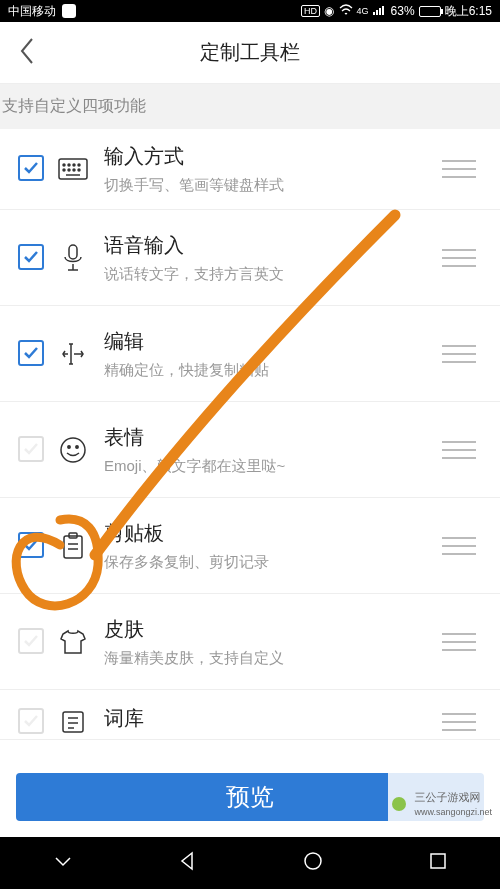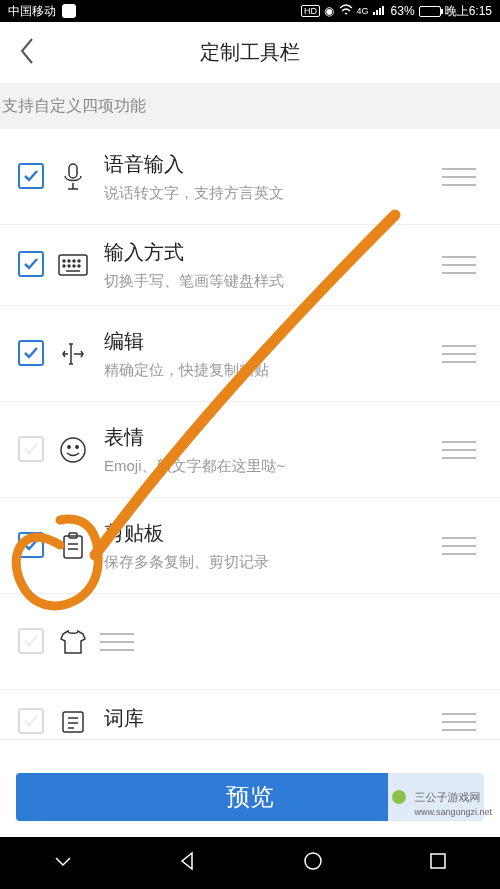--- a/index.html
+++ b/index.html
@@ -121,21 +121,21 @@
     height: 52px;
     background: #000;
     display: flex;
     align-items: center;
     justify-content: space-around;
   }
   .nav-bar svg { stroke: #fff; fill: none; }
   .watermark {
     position: absolute;
     right: 4px; bottom: 54px;
-    display: flex; gap: 8px;
+    display: flex; align-items: center; gap: 8px;
     font-size: 11px; color: #666;
     background: rgba(255,255,255,.85);
     padding: 18px 4px;
   }
   .wm-logo { width: 14px; height: 14px; background: #8bc34a; border-radius: 50%; }
   .anno {
     position: absolute;
     left: 0; top: 0; width: 500px; height: 889px;
     pointer-events: none;
   }
@@ -176,48 +176,20 @@
     <svg width="18" height="30" viewBox="0 0 18 30" fill="none" stroke-width="2">
         <path d="M14 3 L4 15 L14 27"></path>
       </svg>
   </div>
   <div class="header-title">定制工具栏</div>
 </div>
 
 <div class="subheader">支持自定义四项功能</div>
 
 <div class="list" id="list">
-    <div class="row">
-      <div class="chk">
-        <div class="chk-box chk-on">
-          <svg width="18" height="18" viewBox="0 0 18 18" fill="none" stroke-width="2.5">
-            <path d="M3 9 L7 13 L15 4"></path>
-          </svg>
-        </div>
-      </div>
-      <div class="icon-col">
-        <svg width="22" height="30" viewBox="0 0 22 30" fill="none" stroke="#333" stroke-width="1.5">
-          <rect x="7" y="2" width="8" height="14" rx="4"></rect>
-          <path d="M3 14 C3 20 19 20 19 14"></path>
-          <line x1="11" y1="21" x2="11" y2="27"></line>
-          <line x1="6" y1="27" x2="16" y2="27"></line>
-        </svg>
-      </div>
-      <div class="txt-col">
-        <div class="ttl">语音输入</div>
-        <div class="sub">说话转文字，支持方言英文</div>
-      </div>
-      <div class="drag">
-        <div class="hamburger">
-          <div></div>
-          <div></div>
-          <div></div>
-        </div>
-      </div>
-    </div>
     <div class="row cut">
       <div class="chk">
         <div class="chk-box chk-on">
           <svg width="18" height="18" viewBox="0 0 18 18" fill="none" stroke-width="2.5">
             <path d="M3 9 L7 13 L15 4"></path>
           </svg>
         </div>
       </div>
       <div class="icon-col">
         <svg width="30" height="22" viewBox="0 0 30 22" fill="none" stroke="#333" stroke-width="1.5">
@@ -247,20 +219,48 @@
     </div>
     <div class="row">
       <div class="chk">
         <div class="chk-box chk-on">
           <svg width="18" height="18" viewBox="0 0 18 18" fill="none" stroke-width="2.5">
             <path d="M3 9 L7 13 L15 4"></path>
           </svg>
         </div>
       </div>
       <div class="icon-col">
+        <svg width="22" height="30" viewBox="0 0 22 30" fill="none" stroke="#333" stroke-width="1.5">
+          <rect x="7" y="2" width="8" height="14" rx="4"></rect>
+          <path d="M3 14 C3 20 19 20 19 14"></path>
+          <line x1="11" y1="21" x2="11" y2="27"></line>
+          <line x1="6" y1="27" x2="16" y2="27"></line>
+        </svg>
+      </div>
+      <div class="txt-col">
+        <div class="ttl">语音输入</div>
+        <div class="sub">说话转文字，支持方言英文</div>
+      </div>
+      <div class="drag">
+        <div class="hamburger">
+          <div></div>
+          <div></div>
+          <div></div>
+        </div>
+      </div>
+    </div>
+    <div class="row">
+      <div class="chk">
+        <div class="chk-box chk-on">
+          <svg width="18" height="18" viewBox="0 0 18 18" fill="none" stroke-width="2.5">
+            <path d="M3 9 L7 13 L15 4"></path>
+          </svg>
+        </div>
+      </div>
+      <div class="icon-col">
         <svg width="26" height="26" viewBox="0 0 26 26" fill="none" stroke="#333" stroke-width="1.5">
           <path d="M9 3 L13 3 M11 3 L11 23 M9 23 L13 23"></path>
           <path d="M3 13 L8 13 M14 13 L23 13"></path>
           <path d="M5 10 L3 13 L5 16 M21 10 L23 13 L21 16"></path>
         </svg>
       </div>
       <div class="txt-col">
         <div class="ttl">编辑</div>
         <div class="sub">精确定位，快捷复制粘贴</div>
       </div>
@@ -333,20 +333,24 @@
         <div class="chk-box chk-off">
           <svg width="18" height="18" viewBox="0 0 18 18" fill="none" stroke-width="2.5">
             <path d="M3 9 L7 13 L15 4"></path>
           </svg>
         </div>
       </div>
       <div class="icon-col">
         <svg width="28" height="26" viewBox="0 0 28 26" fill="none" stroke="#333" stroke-width="1.5">
           <path d="M9 2 L4 5 L2 10 L6 12 L6 24 L22 24 L22 12 L26 10 L24 5 L19 2 C19 5 9 5 9 2 Z"></path>
         </svg>
+      </div>
+      <div class="txt-col">
+        <div class="ttl">皮肤</div>
+        <div class="sub">海量精美皮肤，支持自定义</div>
       </div>
       <div class="drag">
         <div class="hamburger">
           <div></div>
           <div></div>
           <div></div>
         </div>
       </div>
     </div>
     <div class="row last">

